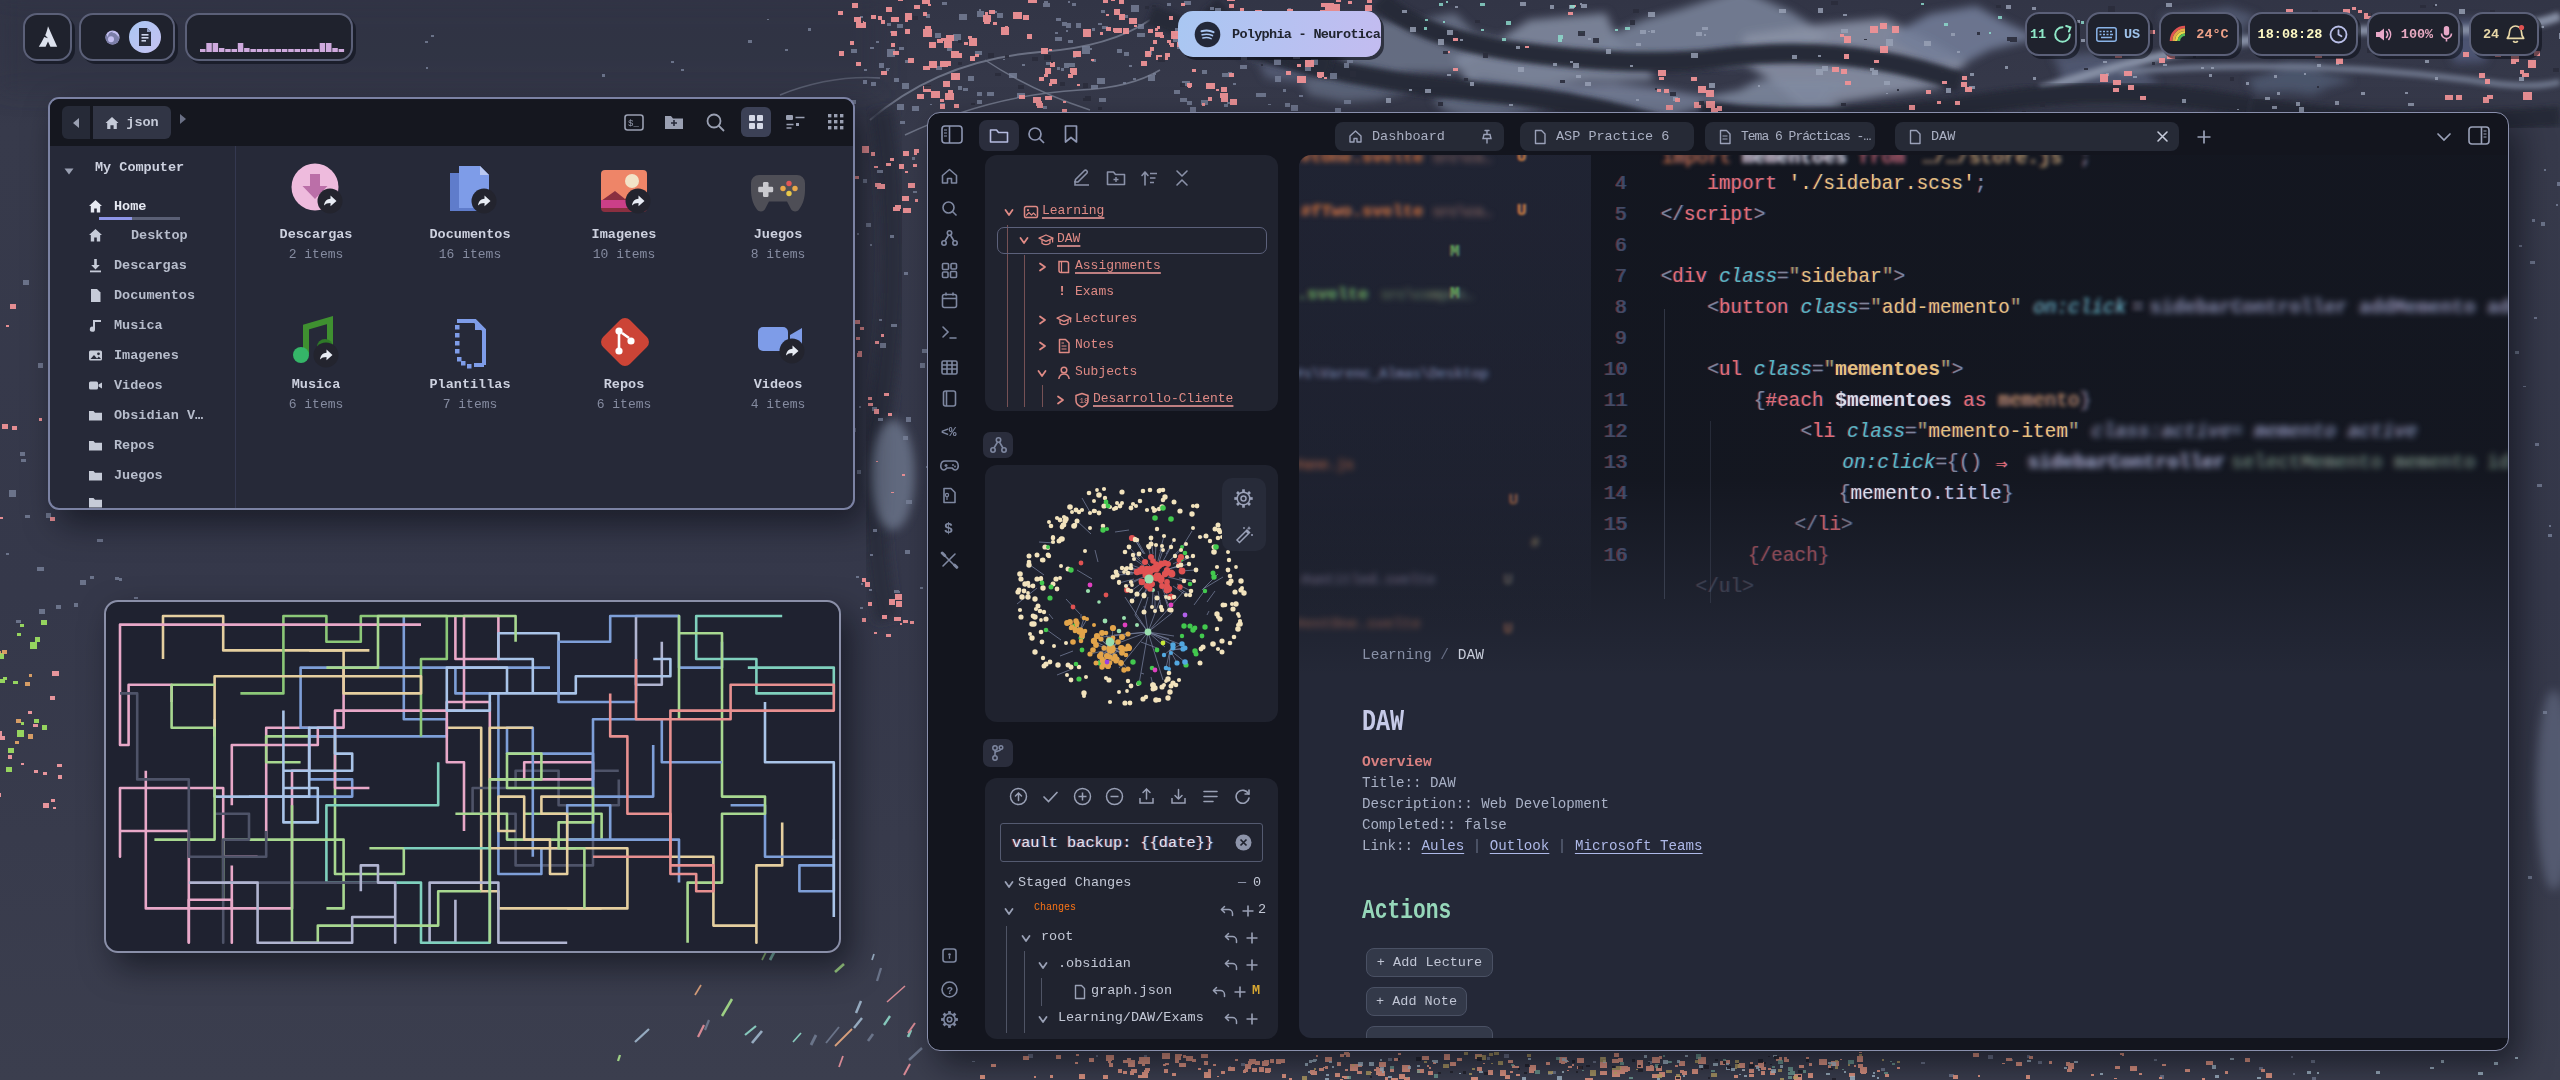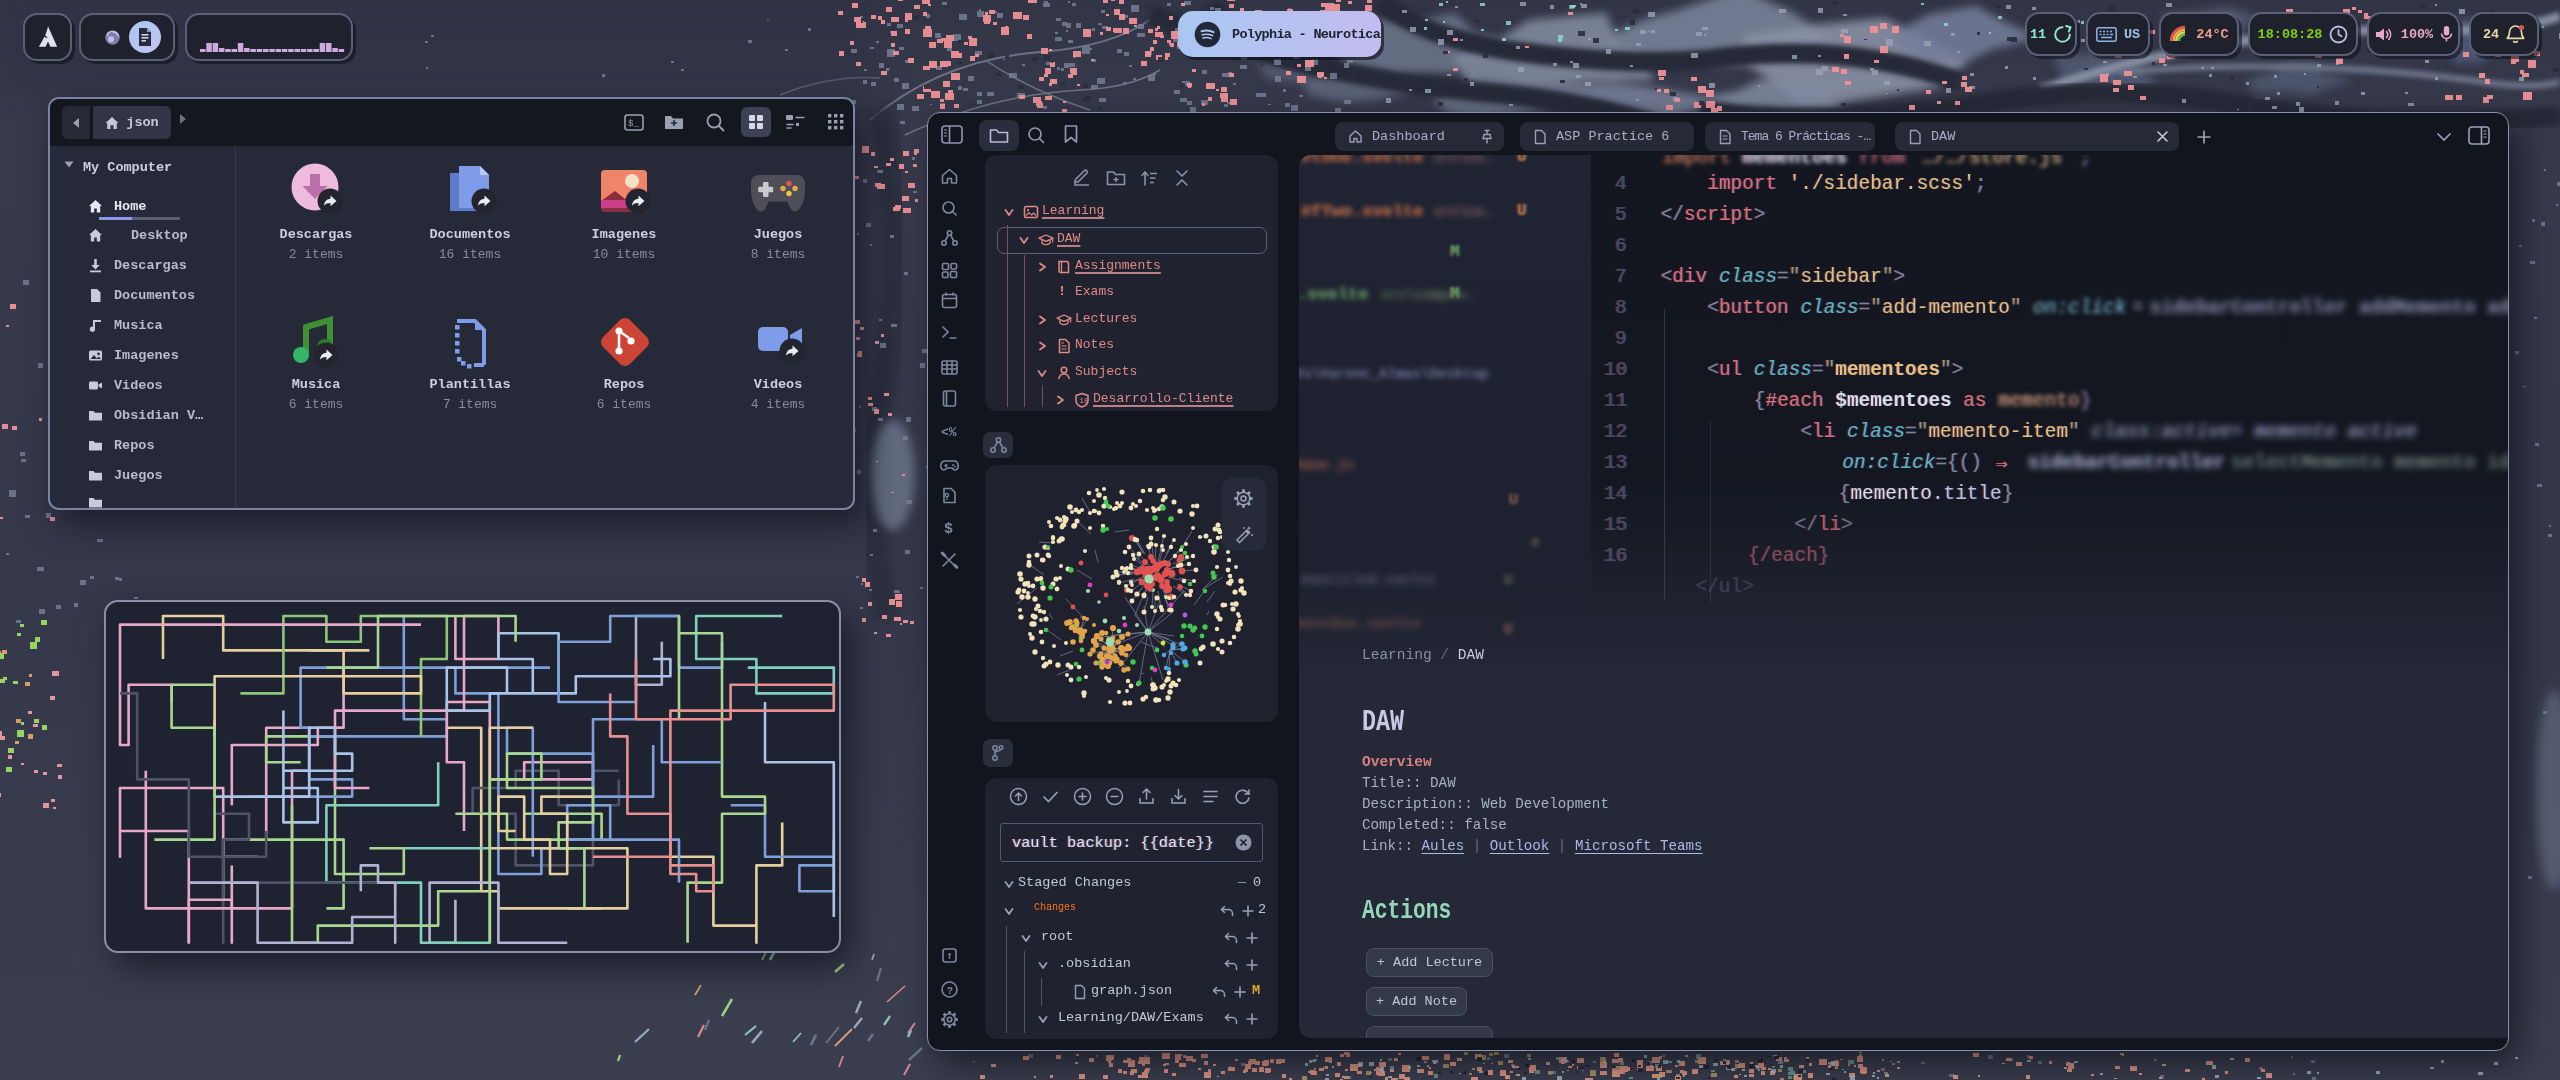--- a/index.html
+++ b/index.html
@@ -204,21 +204,21 @@
 <div class="pill" style="left:2159px;top:12px;width:80px;height:44px">
     <svg width="20" height="18" viewBox="0 0 20 18" style="">
       <path d="M2 16 a14 14 0 0 1 14-14" stroke="#e05252" stroke-width="2.6" fill="none"></path>
       <path d="M4.6 16 a11.4 11.4 0 0 1 11.4-11.4" stroke="#e8a84a" stroke-width="2.6" fill="none"></path>
       <path d="M7.2 16 a8.8 8.8 0 0 1 8.8-8.8" stroke="#e8d84a" stroke-width="2.6" fill="none"></path>
       <path d="M9.8 16 a6.2 6.2 0 0 1 6.2-6.2" stroke="#58b858" stroke-width="2.6" fill="none"></path>
     </svg>
     <span class="ptx" style="color:#eda188">24°C</span>
   </div>
 <div class="pill" style="left:2248px;top:12px;width:110px;height:44px">
-    <span class="ptx" style="color:#84cc16">18:08:28</span>
+    <span class="ptx" style="color:#fef9c3">18:08:28</span>
     <svg width="19" height="19" viewBox="0 0 19 19" style="">
       <circle cx="9.5" cy="9.5" r="8" stroke="#b9bfe8" stroke-width="1.8" fill="none"></circle>
       <path d="M9.5 5.2 v4.3 l3 1.8" stroke="#b9bfe8" stroke-width="1.8" fill="none" stroke-linecap="round"></path>
     </svg>
   </div>
 <div class="pill" style="left:2367px;top:12px;width:93px;height:44px">
     <svg width="20" height="17" viewBox="0 0 20 17" style="">
       <path d="M2 6 h3.5 L10 2.5 v12 L5.5 11 H2 z" fill="#e8a8c8"></path>
       <path d="M12.5 5.5 a4.8 4.8 0 0 1 0 6" stroke="#e8a8c8" stroke-width="1.6" fill="none" stroke-linecap="round"></path>
       <path d="M14.8 3.5 a8 8 0 0 1 0 10" stroke="#e8a8c8" stroke-width="1.6" fill="none" stroke-linecap="round"></path>
@@ -296,21 +296,21 @@
         <rect x="14" y="3" width="3.4" height="3.4" fill="#9aa0b2"></rect>
         <rect x="2" y="9" width="3.4" height="3.4" fill="#9aa0b2"></rect>
         <rect x="8" y="9" width="3.4" height="3.4" fill="#9aa0b2"></rect>
         <rect x="14" y="9" width="3.4" height="3.4" fill="#9aa0b2"></rect>
         <rect x="2" y="15" width="3.4" height="3.4" fill="#9aa0b2"></rect>
         <rect x="8" y="15" width="3.4" height="3.4" fill="#9aa0b2"></rect>
         <rect x="14" y="15" width="3.4" height="3.4" fill="#9aa0b2"></rect>
       </svg>
     </div>
     <div class="abs" style="left:185px;top:47px;width:1px;height:366px;background:#343850"></div>
-    <div class="abs" style="left:14px;top:61px;display:flex;align-items:flex-start;gap:9px">
+    <div class="abs" style="left:14px;top:61px;display:flex;align-items:flex-end;gap:21px">
       <svg width="10" height="8" viewBox="0 0 10 8" style="">
         <path d="M0.5 1.5 h9 L5 7.5z" fill="#9aa0b2"></path>
       </svg>
       <span style="font-size:13.5px;color:#cdd1df;font-weight:bold">My Computer</span>
     </div>
     <div class="abs" style="left:38px;top:99px;display:flex;align-items:center;gap:11px;height:16px">
       <svg width="15" height="15" viewBox="0 0 15 15" style="">
         <path d="M7.5 1 L14 7 h-1.8 v6.5 h-3.4 v-4 h-2.6 v4 H2.8 V7 H1 z" fill="#e6e9f2"></path>
       </svg>
       <span style="font-size:13.5px;color:#e6e9f2;font-weight:bold">Home</span>

